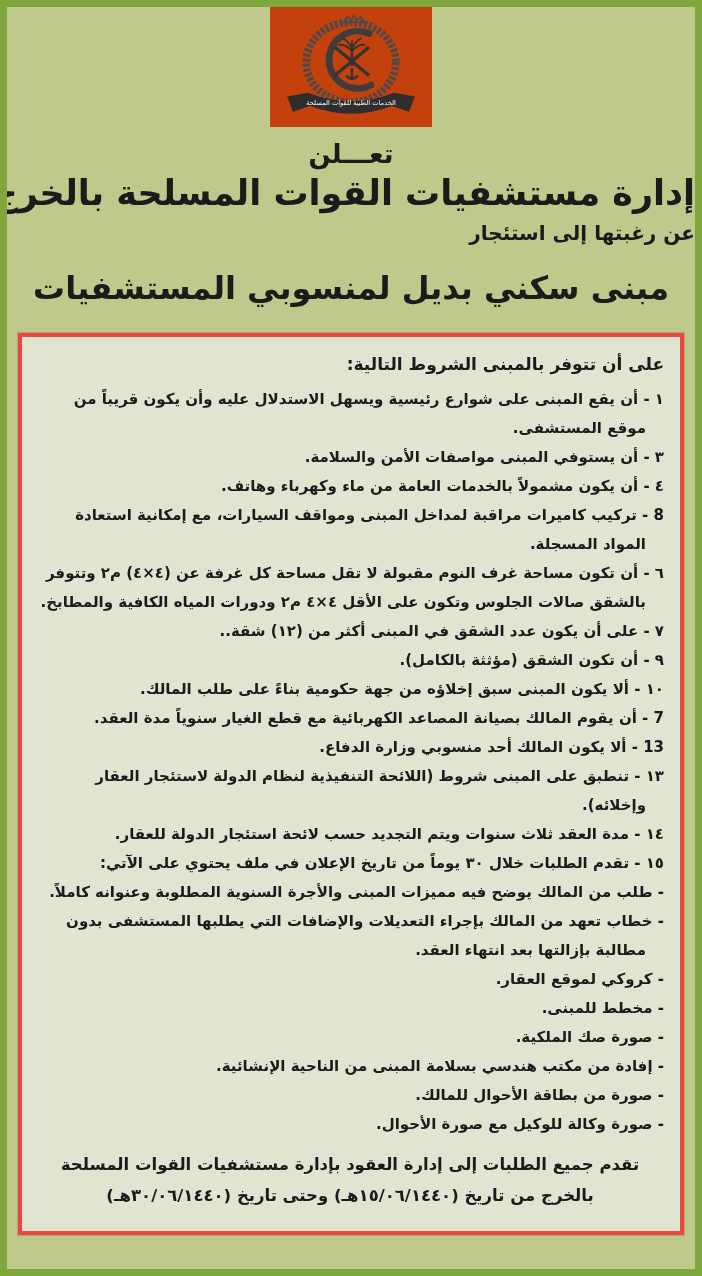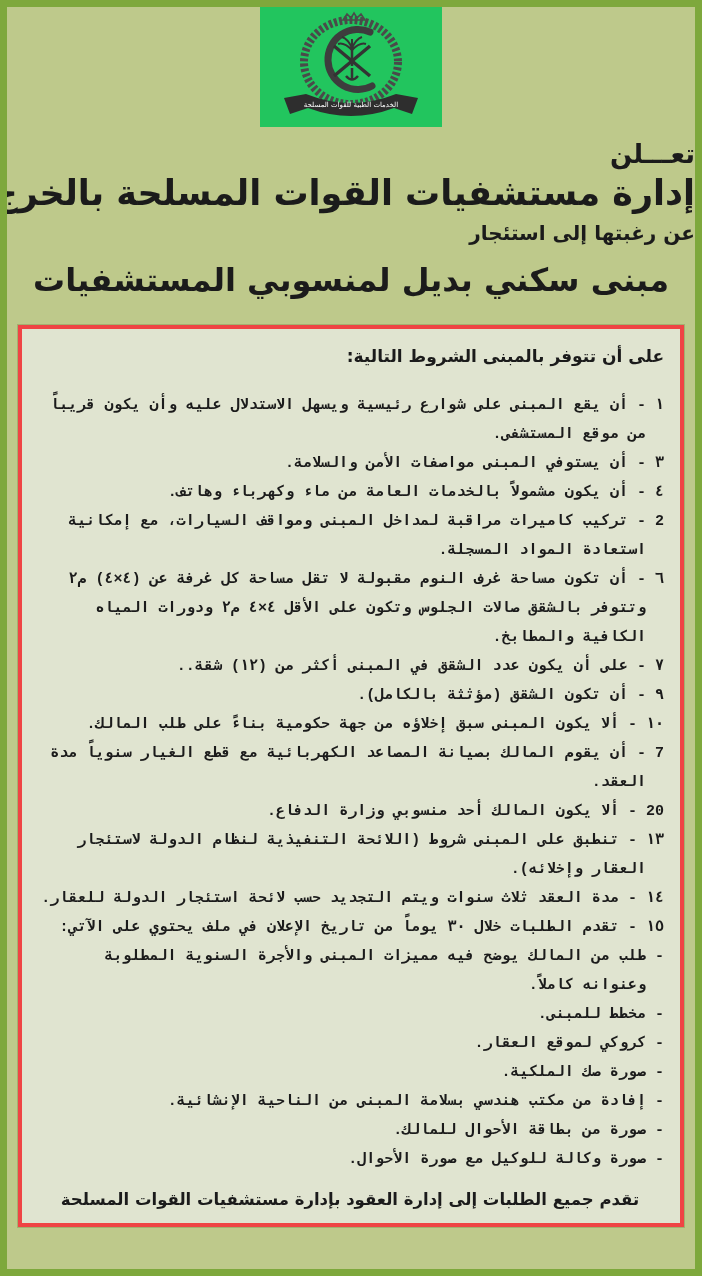--- a/index.html
+++ b/index.html
@@ -10,62 +10,63 @@
   }
   .page{
     width:702px; height:1276px;
     background:#bec98b;
     border:7px solid #7ea83c;
     overflow:hidden;
     direction:rtl;
     color:#1b1b1b;
   }
   .logo-box{
-    width:182px; height:120px;
-    background:#22c55e;
+    width:162px; height:120px;
+    background:#c2410c;
     margin:0 auto;
     display:flex; align-items:center; justify-content:center;
   }
   .logo-box svg{ display:block; }
   .announce{
+    text-align:center;
     font-size:26px; font-weight:bold;
     margin-top:12px;
     letter-spacing:1px;
   }
   .org-title{
     text-align:center;
     font-size:35px; font-weight:bold;
     margin-top:4px;
     white-space:nowrap;
   }
   .about-line{
     text-align:right;
     font-size:20px; font-weight:bold;
     margin-top:8px;
   }
   .subject-title{
     text-align:center;
     font-size:32px; font-weight:bold;
-    margin-top:16px;
+    margin-top:24px;
     white-space:nowrap;
   }
   .conditions-box{
     width:666px; height:902px;
     margin:26px auto 0 auto;
     background:#e0e4d0;
     border:4px solid #ef4444;
     outline:1px solid #a3b070;
     padding:12px 16px 10px 14px;
     overflow:hidden;
   }
   .cond-intro{
     font-size:17px; font-weight:bold;
     line-height:30px;
   }
-  .cond-list{ margin-top:20px;font-family:Liberation Mono, monospace; }
+  .cond-list{ margin-top:6px; }
   .cond-item{
     font-size:15px; font-weight:bold;
     line-height:29px;
     padding-right:18px; text-indent:-18px; 
   }
   .box-footer{ margin-top:10px; }
   .submission{
     font-size:16.5px; font-weight:bold;
     line-height:31px;
     text-align:center;
@@ -103,33 +104,34 @@
   <div class="about-line">عن رغبتها إلى استئجار</div>
   <div class="subject-title">مبنى سكني بديل لمنسوبي المستشفيات</div>
 
   <div class="conditions-box">
     <div class="cond-intro">على أن تتوفر بالمبنى الشروط التالية:</div>
 
     <div class="cond-list">
         <div class="cond-item">١ - أن يقع المبنى على شوارع رئيسية ويسهل الاستدلال عليه وأن يكون قريباً من موقع المستشفى.</div>
         <div class="cond-item">٣ - أن يستوفي المبنى مواصفات الأمن والسلامة.</div>
         <div class="cond-item">٤ - أن يكون مشمولاً بالخدمات العامة من ماء وكهرباء وهاتف.</div>
-        <div class="cond-item">2 - تركيب كاميرات مراقبة لمداخل المبنى ومواقف السيارات، مع إمكانية استعادة المواد المسجلة.</div>
+        <div class="cond-item">8 - تركيب كاميرات مراقبة لمداخل المبنى ومواقف السيارات، مع إمكانية استعادة المواد المسجلة.</div>
         <div class="cond-item">٦ - أن تكون مساحة غرف النوم مقبولة لا تقل مساحة كل غرفة عن (٤×٤) م٢ وتتوفر بالشقق صالات الجلوس وتكون على الأقل ٤×٤ م٢ ودورات المياه الكافية والمطابخ.</div>
         <div class="cond-item">٧ - على أن يكون عدد الشقق في المبنى أكثر من (١٢) شقة..</div>
         <div class="cond-item">٩ - أن تكون الشقق (مؤثثة بالكامل).</div>
         <div class="cond-item">١٠ - ألا يكون المبنى سبق إخلاؤه من جهة حكومية بناءً على طلب المالك.</div>
         <div class="cond-item">7 - أن يقوم المالك بصيانة المصاعد الكهربائية مع قطع الغيار سنوياً مدة العقد.</div>
-        <div class="cond-item">20 - ألا يكون المالك أحد منسوبي وزارة الدفاع.</div>
+        <div class="cond-item">13 - ألا يكون المالك أحد منسوبي وزارة الدفاع.</div>
         <div class="cond-item">١٣ - تنطبق على المبنى شروط (اللائحة التنفيذية لنظام الدولة لاستئجار العقار وإخلائه).</div>
         <div class="cond-item">١٤ - مدة العقد ثلاث سنوات ويتم التجديد حسب لائحة استئجار الدولة للعقار.</div>
         <div class="cond-item">١٥ - تقدم الطلبات خلال ٣٠ يوماً من تاريخ الإعلان في ملف يحتوي على الآتي:</div>
         <div class="cond-item">- طلب من المالك يوضح فيه مميزات المبنى والأجرة السنوية المطلوبة وعنوانه كاملاً.</div>
+        <div class="cond-item">- خطاب تعهد من المالك بإجراء التعديلات والإضافات التي يطلبها المستشفى بدون مطالبة بإزالتها بعد انتهاء العقد.</div>
+        <div class="cond-item">- كروكي لموقع العقار.</div>
         <div class="cond-item">- مخطط للمبنى.</div>
-        <div class="cond-item">- كروكي لموقع العقار.</div>
         <div class="cond-item">- صورة صك الملكية.</div>
         <div class="cond-item">- إفادة من مكتب هندسي بسلامة المبنى من الناحية الإنشائية.</div>
         <div class="cond-item">- صورة من بطاقة الأحوال للمالك.</div>
         <div class="cond-item">- صورة وكالة للوكيل مع صورة الأحوال.</div>
       </div>
 
     <div class="box-footer">
       <div class="submission">تقدم جميع الطلبات إلى إدارة العقود بإدارة مستشفيات القوات المسلحة بالخرج من تاريخ (١٥/٠٦/١٤٤٠هـ) وحتى تاريخ (٣٠/٠٦/١٤٤٠هـ)</div>
 
     </div>

